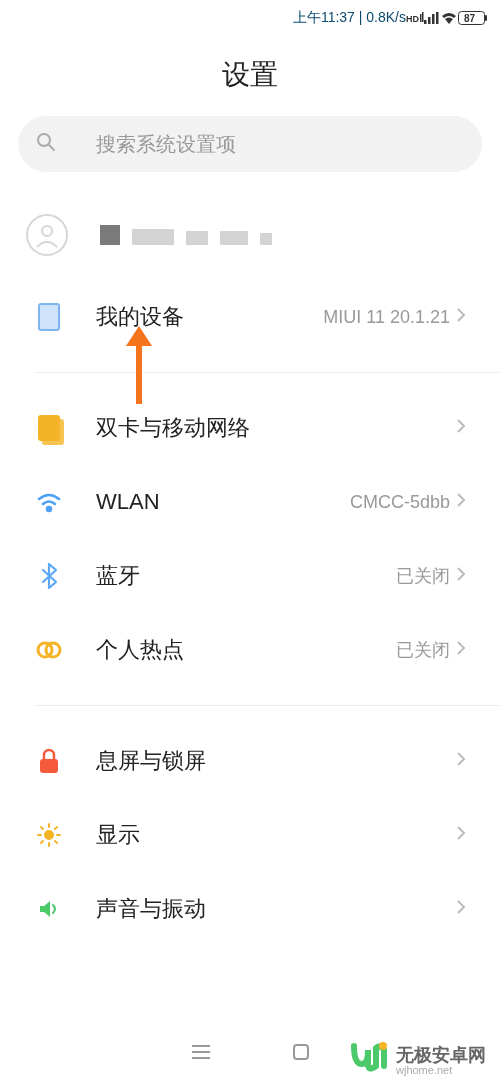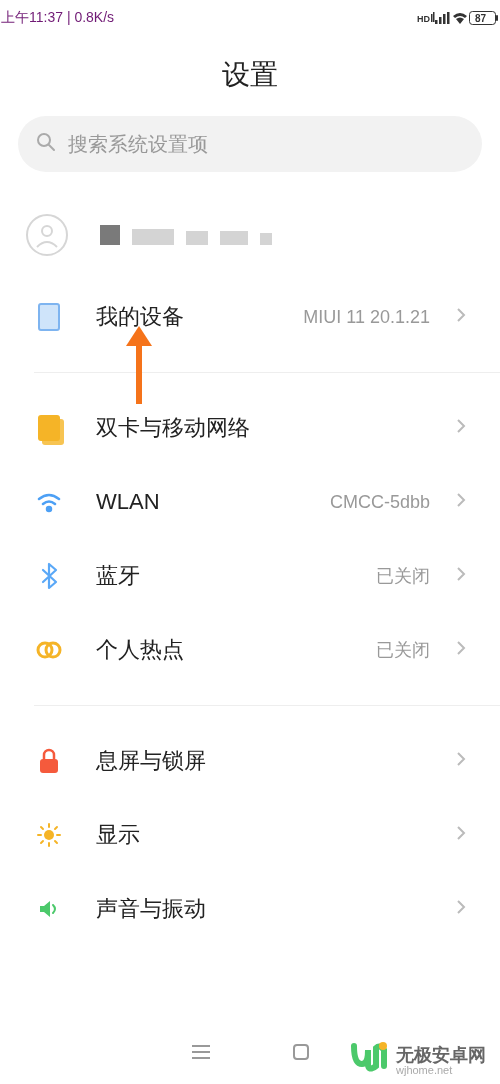--- a/index.html
+++ b/index.html
@@ -12,24 +12,24 @@
       height: 1084px;
       background: #fff;
       font-family: -apple-system, "Helvetica Neue", Arial, sans-serif;
       position: relative;
       overflow: hidden;
     }
     .status-bar {
       height: 36px;
       display: flex;
       align-items: center;
-      justify-content: space-between;
-      padding: 0 1px;
+      justify-content: flex-end;
+      padding: 0 12px;
       font-size: 14px;
-      color: #701a75;
+      color: #0c4a6e;
     }
     .status-left {
       display: flex;
       align-items: center;
     }
     .status-right {
       display: flex;
       align-items: center;
       gap: 0;
     }
@@ -46,20 +46,21 @@
       margin-bottom: 22px;
     }
     .search-box {
       margin: 0 18px 18px 18px;
       background: #f2f2f2;
       border-radius: 28px;
       height: 56px;
       display: flex;
       align-items: center;
       padding: 0 18px;
+      gap: 28px;
     }
     .search-icon-wrap {
       margin-right: 12px;
       color: #aaa;
     }
     .search-input {
       border: none;
       background: transparent;
       font-size: 20px;
       color: #999;
@@ -117,21 +118,21 @@
       flex-shrink: 0;
     }
     .item-label {
       font-size: 22px;
       color: #222;
       flex: 1;
     }
     .item-value {
       font-size: 18px;
       color: #999;
-      margin-right: 26px;
+      margin-right: 6px;
     }
     .chevron {
       color: #bbb;
       flex-shrink: 0;
     }
     .divider {
       height: 1px;
       background: #eee;
       margin: 18px 0 18px 34px;
     }

